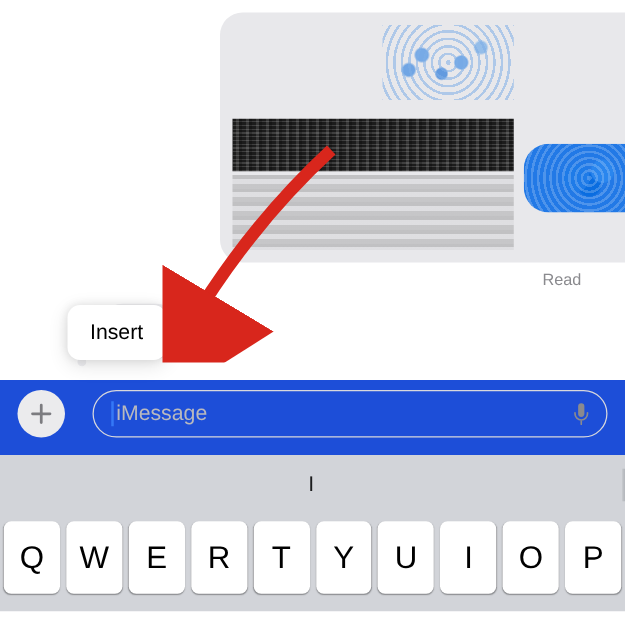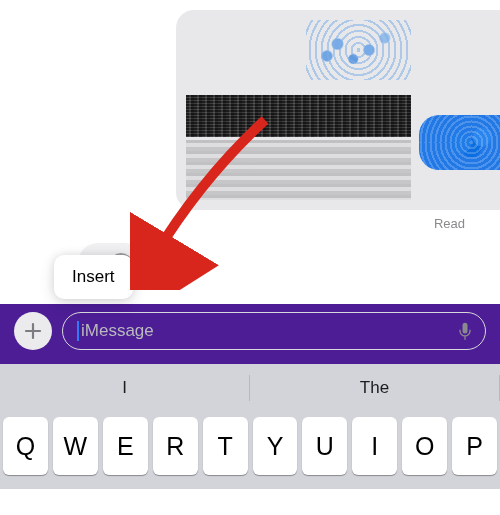--- a/index.html
+++ b/index.html
@@ -170,43 +170,43 @@
       width: 0;
       height: 0;
       border-left: 4px solid transparent;
       border-right: 4px solid transparent;
       border-top: 8px solid #8a8a8e;
       bottom: 3px;
       transform: rotate(35deg);
     }
     .insert-popover {
       position: absolute;
-      top: 255px;
+      top: 244px;
       left: 54px;
       background: #ffffff;
       border-radius: 10px;
       padding: 12px 18px;
       font-size: 17px;
       font-weight: 400;
       box-shadow: 0 0 8px rgba(0,0,0,0.1), 0 4px 16px rgba(0,0,0,0.12);
       z-index: 10;
     }
     .arrow-annotation {
       position: absolute;
       top: 110px;
       left: 130px;
       z-index: 20;
       pointer-events: none;
     }
     .input-row {
       display: flex;
       align-items: flex-end;
       padding: 8px 14px 14px 14px;
-      gap: 10px;
-      background: #4c1d95;
+      gap: 22px;
+      background: #1d4ed8;
     }
     .plus-button {
       width: 38px;
       height: 38px;
       border-radius: 50%;
       background: #ebebed;
       display: flex;
       align-items: center;
       justify-content: center;
       font-size: 24px;
@@ -328,21 +328,20 @@
       <path d="M6 11v1a6 6 0 0 0 12 0v-1" stroke="#8a8a8e" stroke-width="1.6" fill="none" stroke-linecap="round"></path>
       <line x1="12" y1="19" x2="12" y2="22" stroke="#8a8a8e" stroke-width="1.6" stroke-linecap="round"></line>
     </svg>
   </div>
 </div>
 
 <div class="keyboard">
   <div class="suggestion-row">
     <div class="suggestion">I</div>
     <div class="suggestion-divider"></div>
-    <div class="suggestion">The</div>
     <div class="suggestion-divider"></div>
   </div>
   <div class="key-row">
     <div class="key">Q</div>
     <div class="key">W</div>
     <div class="key">E</div>
     <div class="key">R</div>
     <div class="key">T</div>
     <div class="key">Y</div>
     <div class="key">U</div>

